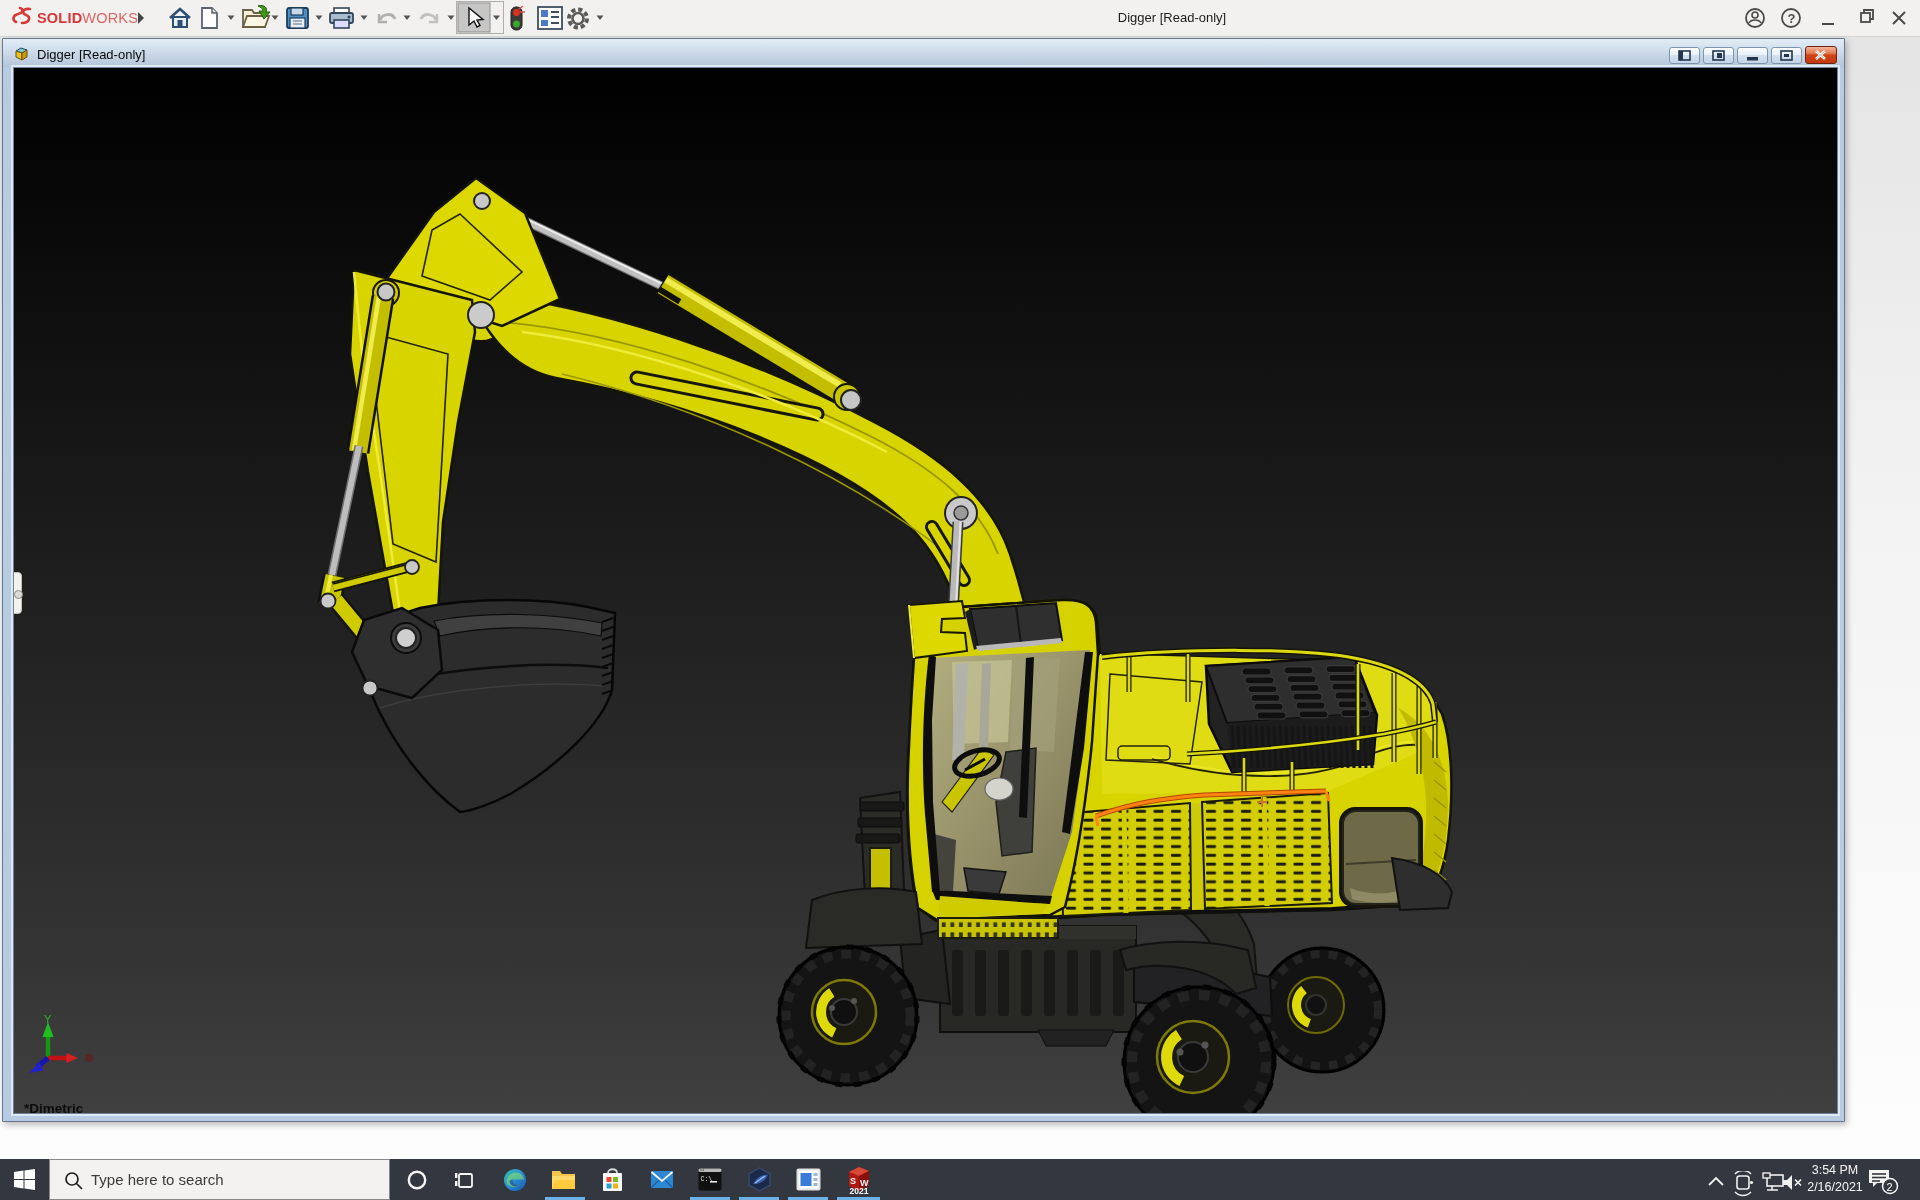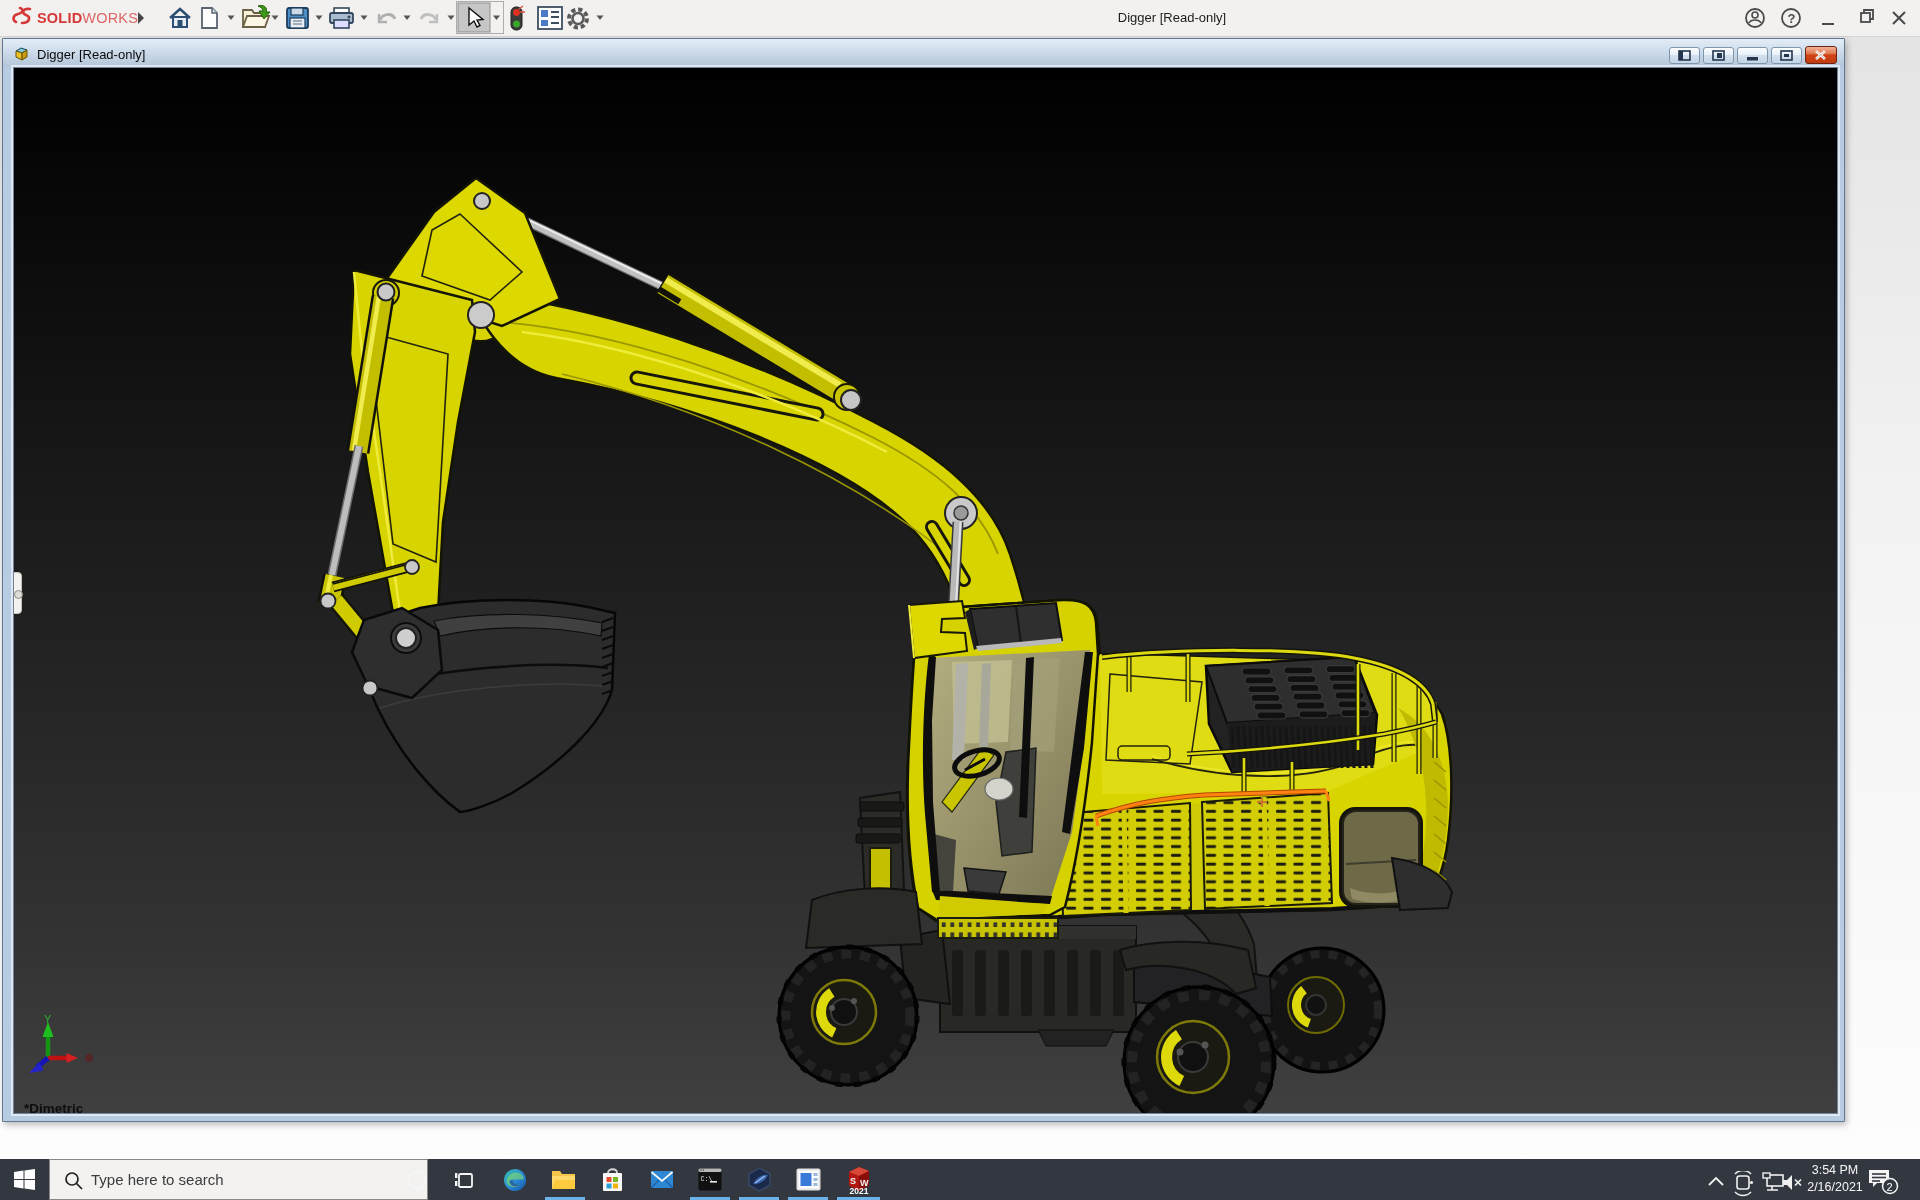--- a/index.html
+++ b/index.html
@@ -10,21 +10,21 @@
 #apptitle{position:absolute;left:212px;top:0;width:1920px;height:36px;line-height:36px;text-align:center;font-size:13px;color:#1c1c1c;}
 
 #mdibg{position:absolute;left:0;top:37px;width:1920px;height:1123px;background:linear-gradient(180deg,#e4e4e4 0%,#f2f2f2 40%,#fdfdfd 100%);}
 
 #docwin{position:absolute;left:2px;top:38px;width:1843px;height:1084px;background:#b7cce2;border:1px solid #63788f;border-radius:1px;box-shadow:2px 3px 6px rgba(0,0,0,0.25);}
 #titlebar{position:absolute;left:0;top:0;width:100%;height:28px;background:linear-gradient(180deg,#e3edf7 0%,#cddbea 45%,#b3c5d9 100%);}
 #doctitle{position:absolute;left:10px;top:4px;height:24px;line-height:24px;font-size:13px;color:#0a0a0a;}
 #viewport{position:absolute;left:10px;top:28px;width:1825px;height:1047px;background:linear-gradient(180deg,#000000 0%,#0a0a0a 16%,#191919 40%,#282828 65%,#343434 85%,#404040 100%);border:1px solid #6e839a;box-shadow:0 0 0 2px #dde8f3;overflow:hidden;}
 
 #taskbar{position:absolute;left:0;top:1159px;width:1920px;height:41px;background:#33373f;}
-#searchbox{position:absolute;left:49px;top:0px;width:379px;height:41px;background:#f3f2f1;border:1px solid #8a8886;}
+#searchbox{position:absolute;left:49px;top:0px;width:341px;height:41px;background:#f3f2f1;border:1px solid #8a8886;}
 #searchbox span{position:absolute;left:41px;top:11px;font-size:15px;color:#3b3b3b;}
 </style>
 </head>
 <body>
 <div id="toolbar">
   <div id="apptitle">Digger [Read-only]</div>
   <svg class="abs" style="left:0;top:0" width="640" height="36" viewBox="0 0 640 36">
       <g stroke-linecap="round">
         <path d="M 16,22 C 12,20 13,15 18,14 C 23,13 24,9 20,8" fill="none" stroke="#d63737" stroke-width="2.6"></path>
         <path d="M 30,9 C 23,8 21,13 26,15 C 31,17 30,23 22,23" fill="none" stroke="#d63737" stroke-width="2.6"></path>

